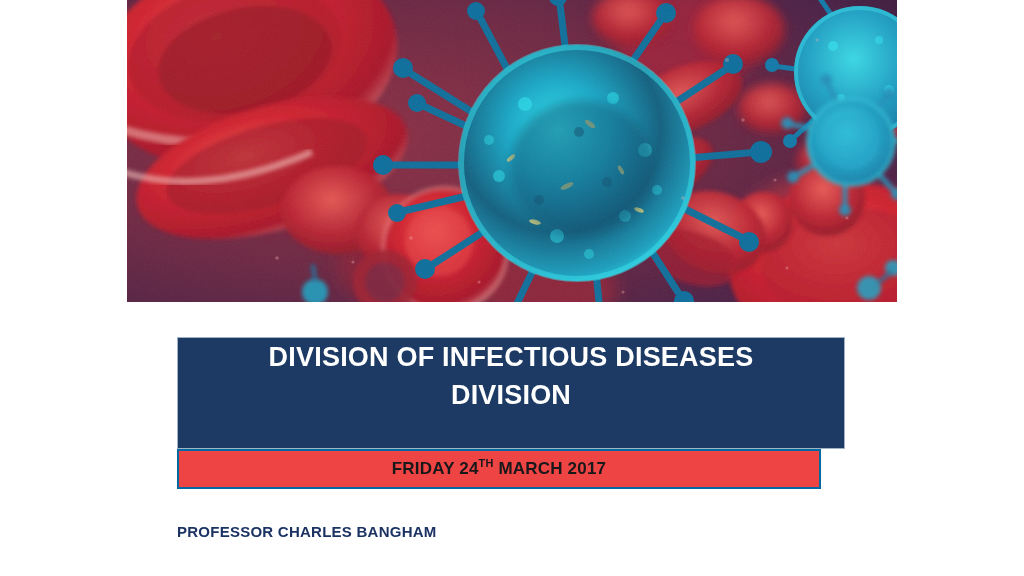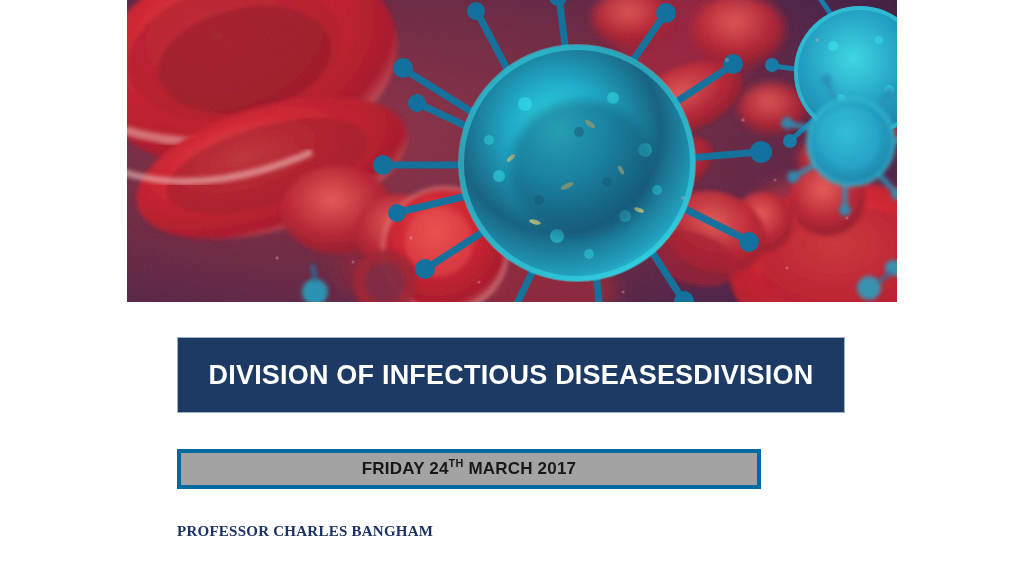--- a/index.html
+++ b/index.html
@@ -26,47 +26,48 @@
     background: #5a2440;
   }
   .hero svg { display: block; width: 100%; height: 100%; }
 
   
   .title-bar {
     position: absolute;
     left: 177px;
     top: 337px;
     width: 668px;
-    height: 76px;
+    height: 112px;
     background: #1c3a63;
     border: 1px solid #9fb2c6;
     box-sizing: border-box;
     display: flex;
+    flex-direction: column;
     align-items: center;
-    justify-content: center;
+    justify-content: flex-start;
   }
   .title-line {
     color: #ffffff;
     font-size: 27px;
     font-weight: bold;
     letter-spacing: 0.2px;
     line-height: 1.42;
     text-align: center;
     white-space: nowrap;
   }
 
   
   .date-bar {
     position: absolute;
     left: 177px;
     top: 449px;
-    width: 584px;
+    width: 644px;
     height: 40px;
-    background: #a3a3a3;
-    border: 4px solid #0369a1;
+    background: #ef4444;
+    border: 2px solid #0369a1;
     box-sizing: border-box;
     display: flex;
     align-items: center;
     justify-content: center;
   }
   .date-text {
     color: #18181a;
     font-size: 17px;
     font-weight: bold;
     letter-spacing: 0.2px;
@@ -81,21 +82,20 @@
   
   .speaker {
     position: absolute;
     left: 177px;
     top: 523px;
     color: #1b3263;
     font-size: 15px;
     font-weight: bold;
     letter-spacing: 0.25px;
     white-space: nowrap;
-    font-family: Liberation Serif, serif;
   }
 </style>
 </head>
 <body>
 
 <div class="hero">
   <svg viewBox="0 0 770 302" preserveAspectRatio="none">
     <defs>
       <radialGradient id="bgGrad" cx="30%" cy="45%" r="95%">
         <stop offset="0%" stop-color="#8c2f45"></stop>

